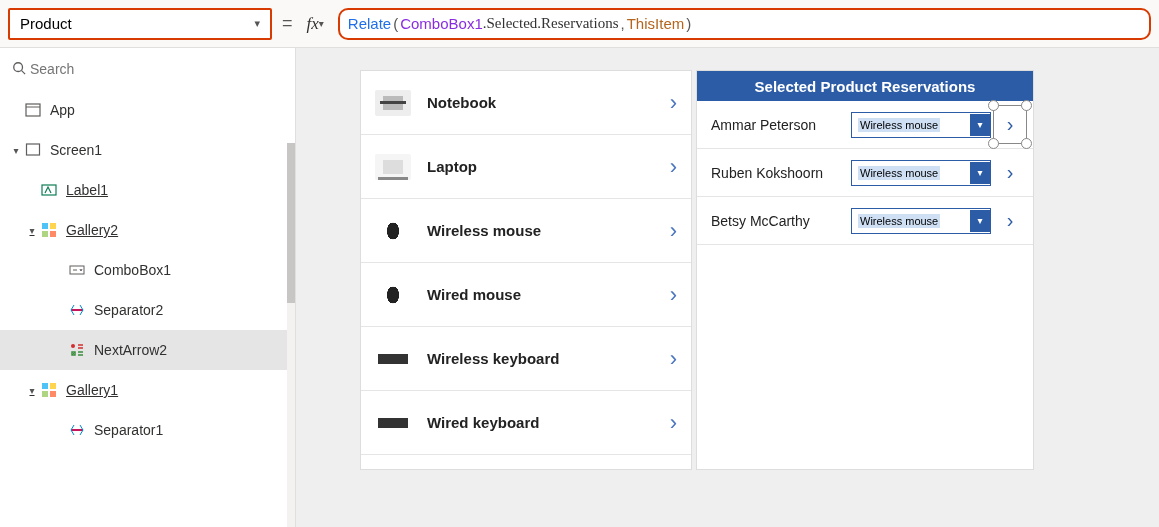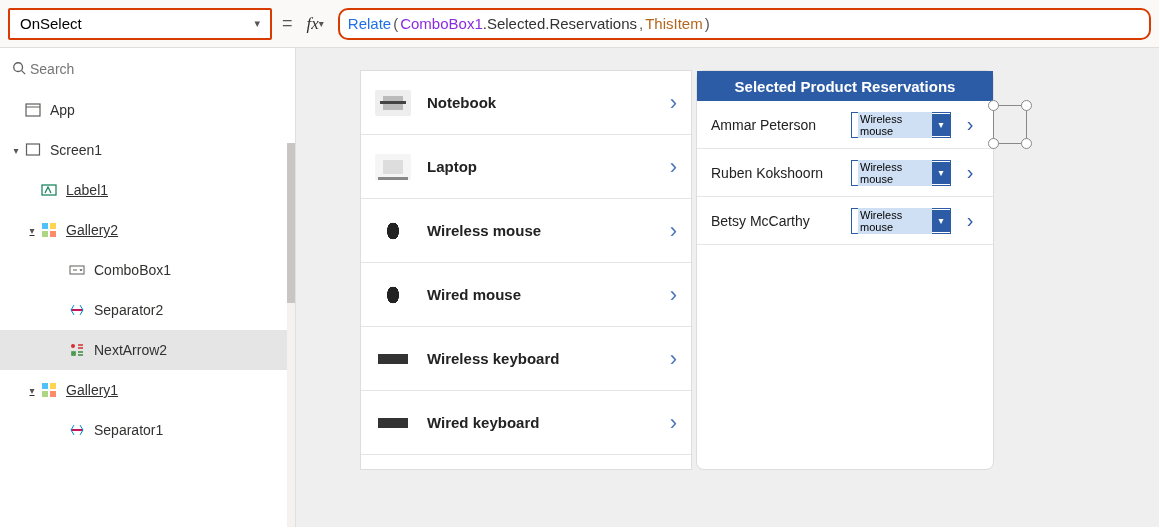--- a/index.html
+++ b/index.html
@@ -50,21 +50,21 @@
     display: flex;
     align-items: center;
     padding: 0 8px;
     font-family: Consolas, monospace;
     font-size: 15px;
     border-radius: 10px;
   }
   .formula-input .tok-fn    { color: #1f6feb; }
   .formula-input .tok-punc  { color: #555; margin: 0 2px;}
   .formula-input .tok-id    { color: #8a2be2; }
-  .formula-input .tok-prop  { color: #333; }
+  .formula-input .tok-prop  { color: #333; font-family: Liberation Serif, serif; }
   .formula-input .tok-this  { color: #b5651d; }
 
   
   .body {
     display: flex;
     height: calc(527px - 48px);
   }
   .sidebar {
     width: 296px;
     background: #fff;
@@ -155,21 +155,21 @@
     top:22px; left:64px;
     width:1000px;
     height:400px;
     display:flex;
   }
   .gallery {
     background:#fff;
     border:1px solid #ddd;
   }
   .g1 { width:332px; }
-  .g2 { width:298px; margin-left:4px;border-radius:8px; }
+  .g2 { width:338px; margin-left:4px; }
   .g1 .item {
     height:64px;
     display:flex;
     align-items:center;
     padding:0 14px;
     border-bottom:1px solid #e5e5e5;
   }
   .g1 .thumb {
     width:36px; height:26px;
     background:#ddd;
@@ -248,21 +248,21 @@
   .thumb.notebook { background:linear-gradient(#444,#444) center/26px 3px no-repeat, linear-gradient(#bbb,#bbb) center/20px 14px no-repeat #eee; }
   .thumb.laptop   { background:linear-gradient(#888,#888) bottom/30px 3px no-repeat, linear-gradient(#ddd,#ddd) center/20px 14px no-repeat #f5f5f5;}
   .thumb.mouse    { background:radial-gradient(ellipse 10px 14px at center,#222 60%,transparent 61%) #fff;}
   .thumb.kbd      { background:linear-gradient(#333,#333) center/30px 10px no-repeat #fff;}
 </style>
 </head>
 <body>
 
 <div class="topbar">
   <div class="property-selector">
-    <span>OnSelect</span>
+    <span>Product</span>
     <span class="caret">▾</span>
   </div>
   <div class="eq-sign">=</div>
   <div class="fx-label">
     <span class="fx">fx</span>
     <span class="chev">▾</span>
   </div>
   <div class="formula-input" id="formula-input">
       <span class="tok-fn">Relate</span>
       <span class="tok-punc">( </span>

